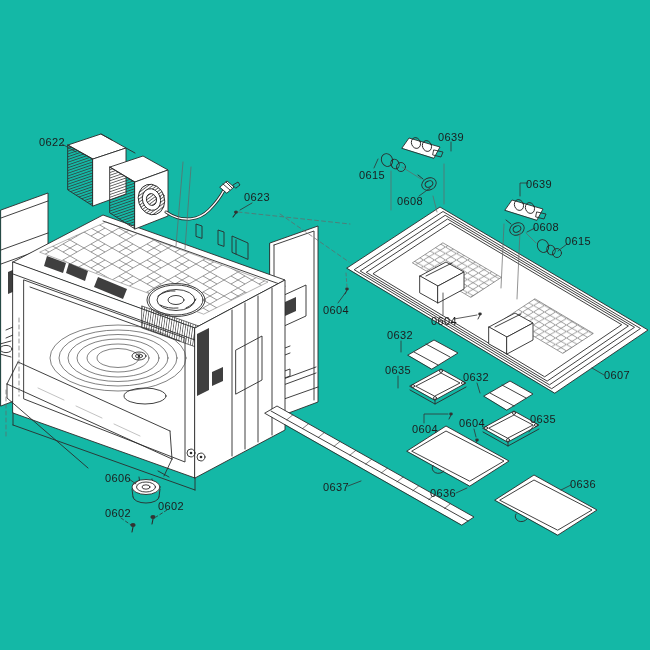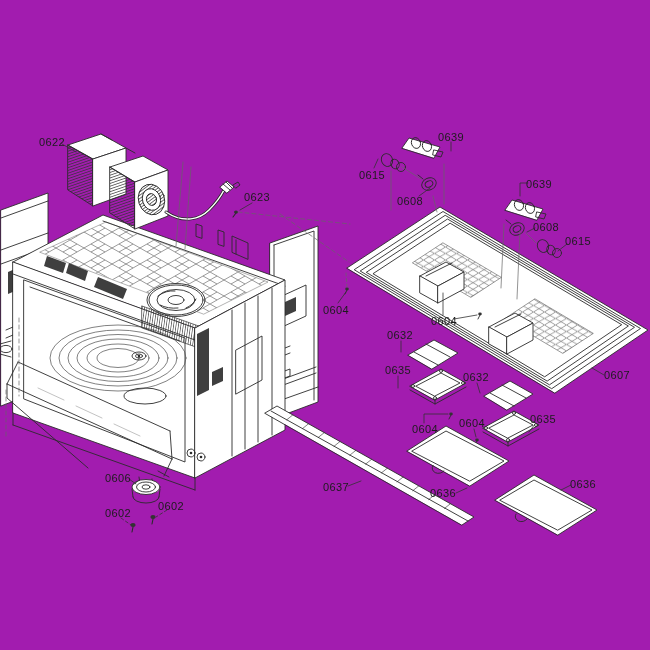--- a/index.html
+++ b/index.html
@@ -1,16 +1,16 @@
 <!DOCTYPE html>
 <html><head>
 <meta charset="utf-8">
 <style>
   html,body{margin:0;padding:0;background:#fff;}
-  .stage{position:relative;width:650px;height:650px;background:#a21caf;overflow:hidden;
+  .stage{position:relative;width:650px;height:650px;background:#14b8a6;overflow:hidden;
          font-family:"Liberation Sans", sans-serif;text-align:center;}
   svg{position:absolute;inset:0;}
   text.callout{font-family:"Liberation Sans", sans-serif;font-size:11px;letter-spacing:.4px;
                fill:#1c1c1c;text-anchor:middle;}
 </style>
 </head>
 <body>
 
 <div class="stage">
 <svg width="650" height="650" viewBox="0 0 650 650">

